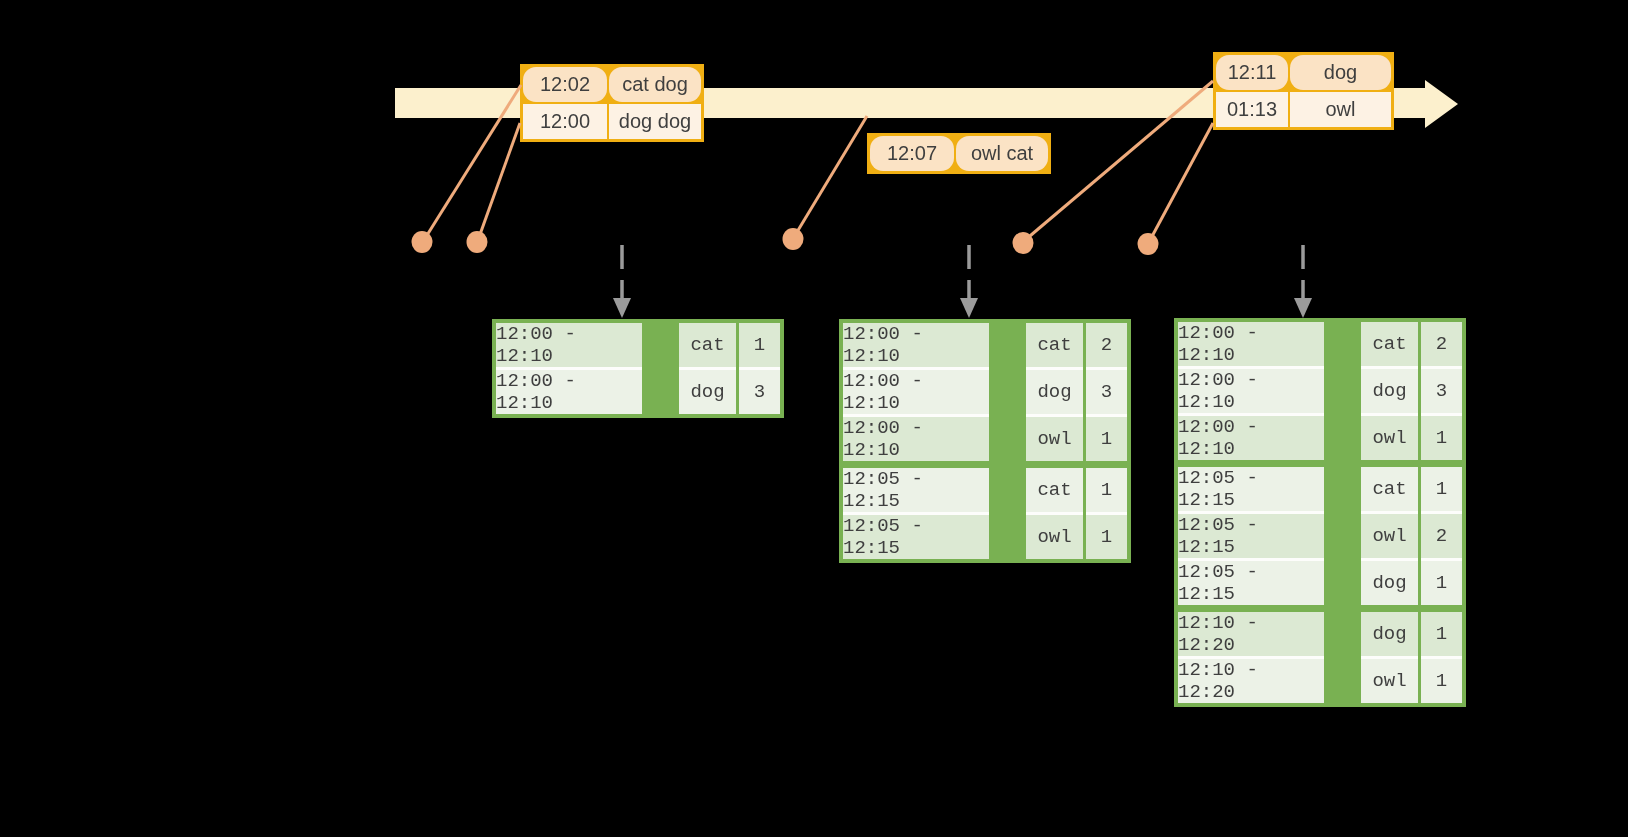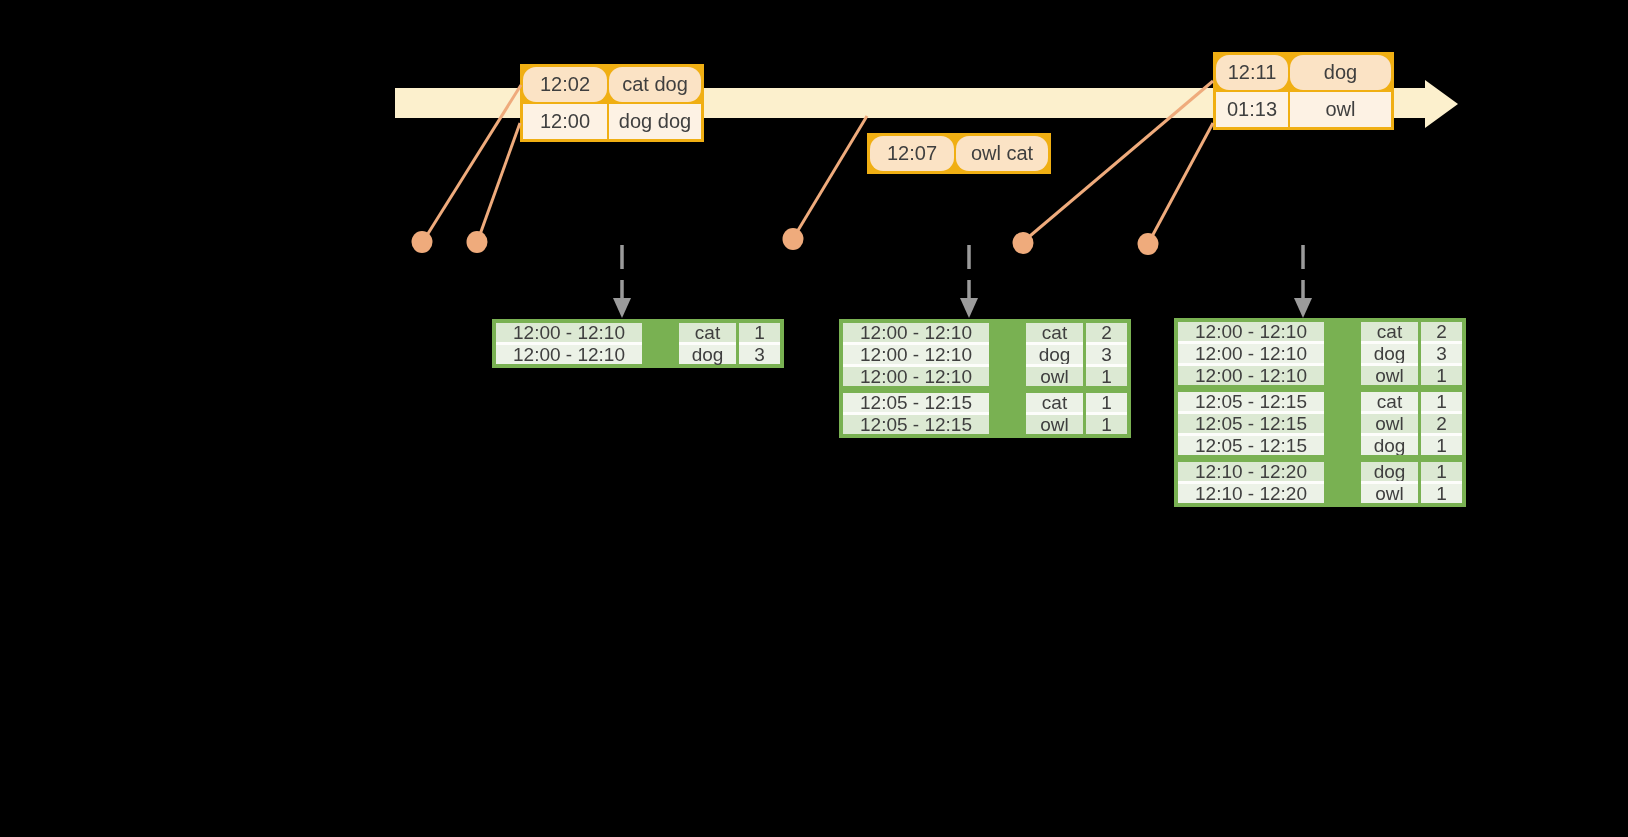--- a/index.html
+++ b/index.html
@@ -43,22 +43,22 @@
   .e3 .ew-time{width:72px;} .e3 .ew-words{width:101px;}
   
   .g-table{
     position:absolute; z-index:2;
     background:var(--result-border); border:4px solid var(--result-border);
     display:flex; flex-direction:column;
     font-size:19px;
   }
   .g-row{display:flex; column-gap:3px;}
   .g-cell{
-    height:19px; display:flex; align-items:center; justify-content:center;
-    background:var(--result-row-b); border-top:3px solid var(--row-separator);
+    height:44px; display:flex; align-items:center; justify-content:center;
+    background:var(--result-row-b); border-top:3px solid var(--row-separator);font-family:Liberation Mono, monospace;
   }
   .g-row.dark .g-cell{background:var(--result-row-a);}
   .g-row:first-child .g-cell{border-top:none;}
   .g-row.group-start .g-cell{border-top:7px solid var(--result-border);}
   .gc0{width:146px;} .gc1{width:57px;margin-left:34px;} .gc2{width:41px;}
   
   .overlay{position:absolute; left:0; top:0; width:1628px; height:837px; z-index:3; pointer-events:none;}
   .conn{stroke:var(--connector); stroke-width:3; fill:none;}
   .dot{fill:var(--connector);}
   .dash{stroke:var(--trigger-arrow); stroke-width:3.5; stroke-dasharray:24 11; fill:none;}

